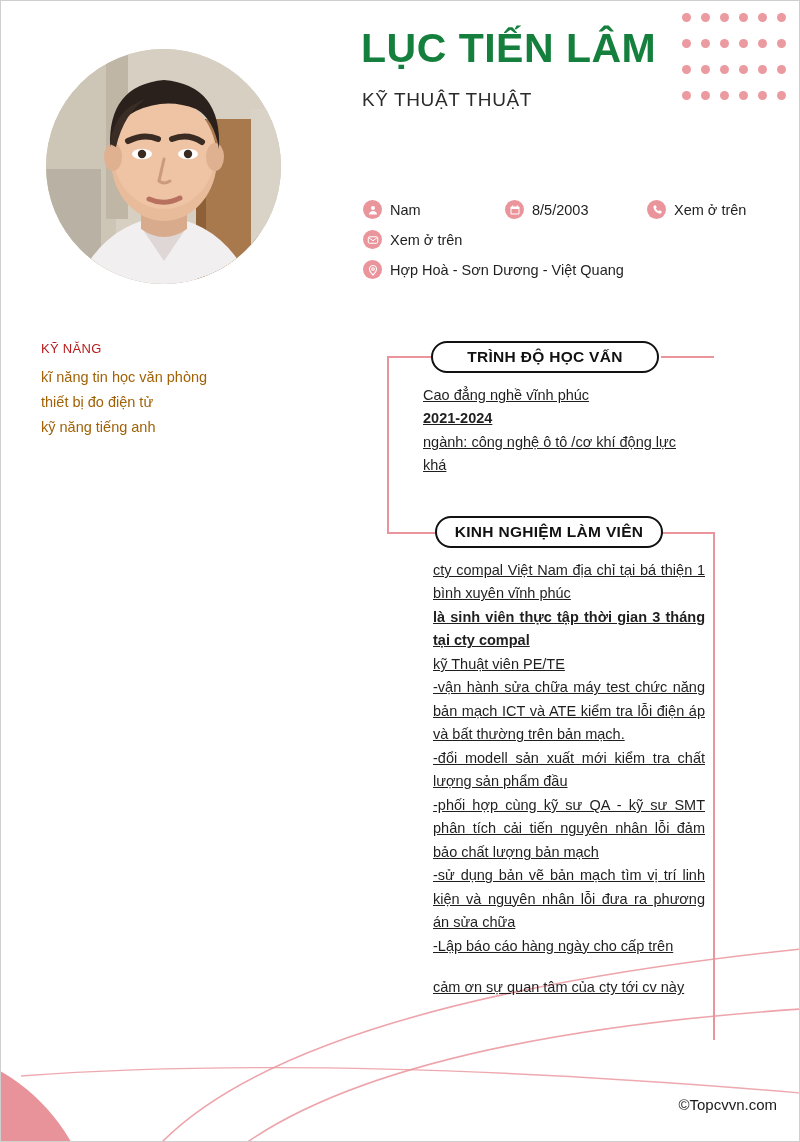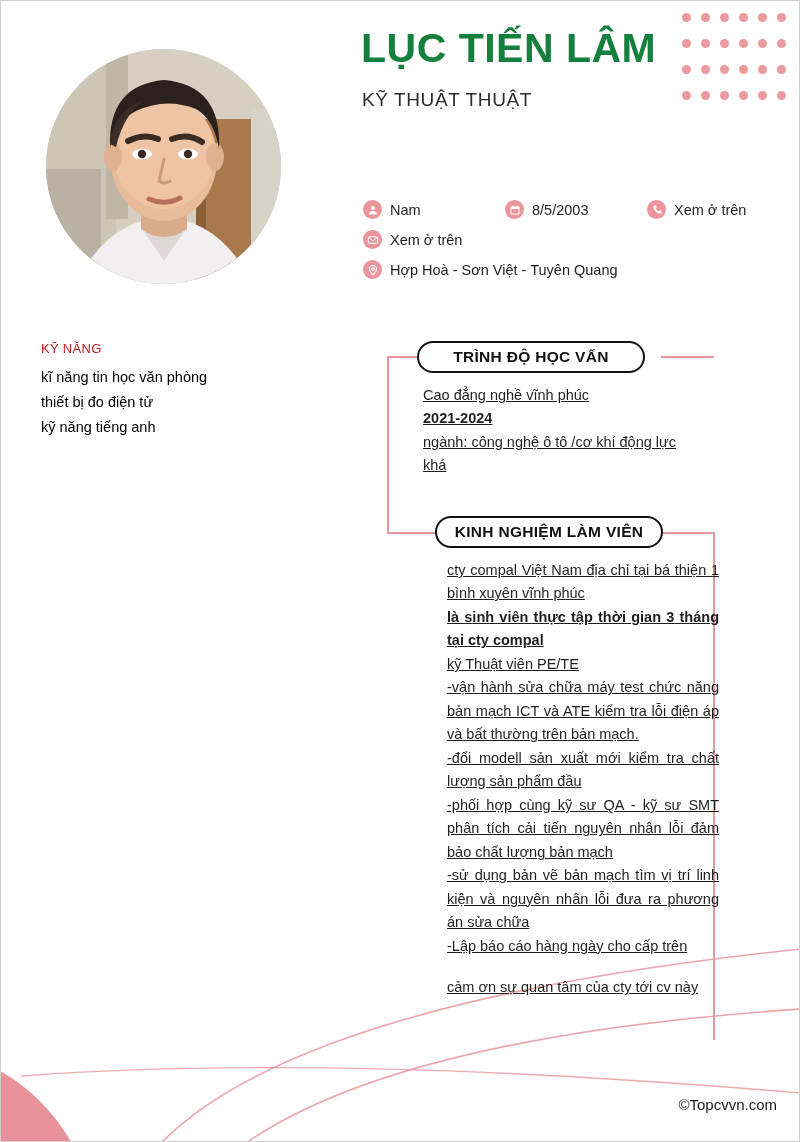--- a/index.html
+++ b/index.html
@@ -113,41 +113,41 @@
     margin: 0 0 12px 0;
     font-size: 13px;
     font-weight: normal;
     letter-spacing: 0.3px;
     color: #b91c1c;
   }
   .skills p {
     margin: 0 0 6px 0;
     font-size: 14.5px;
     line-height: 1.32;
-    color: #000000;
+    color: #a16207;
   }
 
   
   .pill {
     position: absolute;
     height: 32px;
     border: 2px solid #111;
     border-radius: 18px;
     background: #fff;
     display: flex;
     align-items: center;
     justify-content: center;
     font-size: 15.5px;
     font-weight: bold;
     letter-spacing: 0.3px;
     color: #111;
     z-index: 3;
     box-sizing: border-box;
   }
-  #pill-edu { left: 416px; top: 340px; width: 228px; }
+  #pill-edu { left: 430px; top: 340px; width: 228px; }
   #pill-exp { left: 434px; top: 515px; width: 228px; }
 
   
   .ln { position: absolute; background: #ea949c; z-index: 1; }
 
   
   #edu-h-left  { left: 386px; top: 355px; width: 50px;  height: 2px; }
   #edu-v-left  { left: 386px; top: 355px; width: 2px;   height: 178px; }
   #edu-h-right { left: 660px; top: 355px; width: 53px;  height: 2px; }
 
@@ -160,21 +160,21 @@
   .sec-body {
     position: absolute;
     font-size: 14.5px;
     line-height: 1.62;
     color: #1f1f1f;
     text-align: justify;
     z-index: 2;
     text-decoration: underline;
   }
   #edu-body { left: 422px; top: 383px; width: 272px; }
-  #exp-body { left: 446px; top: 558px; width: 272px; }
+  #exp-body { left: 432px; top: 558px; width: 272px; }
   .sec-body p { margin: 0; }
   .sec-body p.b { font-weight: bold; }
   .sec-body p.gap { height: 18px; }
 
   
   .corner-blob {
     position: absolute;
     left: -95px;
     bottom: -95px;
     width: 190px;
@@ -333,21 +333,21 @@
     </div>
 
     <div class="c-row">
       <div class="c-item address">
         <span class="ico">
           <svg width="12" height="12" viewBox="0 0 24 24" fill="none" stroke="#fff" stroke-width="2.2">
             <path d="M12 22s7-7.2 7-12a7 7 0 1 0-14 0c0 4.8 7 12 7 12z"></path>
             <circle cx="12" cy="10" r="2.6"></circle>
           </svg>
         </span>
-        <span>Hợp Hoà - Sơn Việt - Tuyên Quang</span>
+        <span>Hợp Hoà - Sơn Dương - Việt Quang</span>
       </div>
     </div>
 
   </div>
 
   <div class="skills">
     <h2>KỸ NĂNG</h2>
     <p>kĩ năng tin học văn phòng</p>
     <p>thiết bị đo điện tử</p>
     <p>kỹ năng tiếng anh</p>

